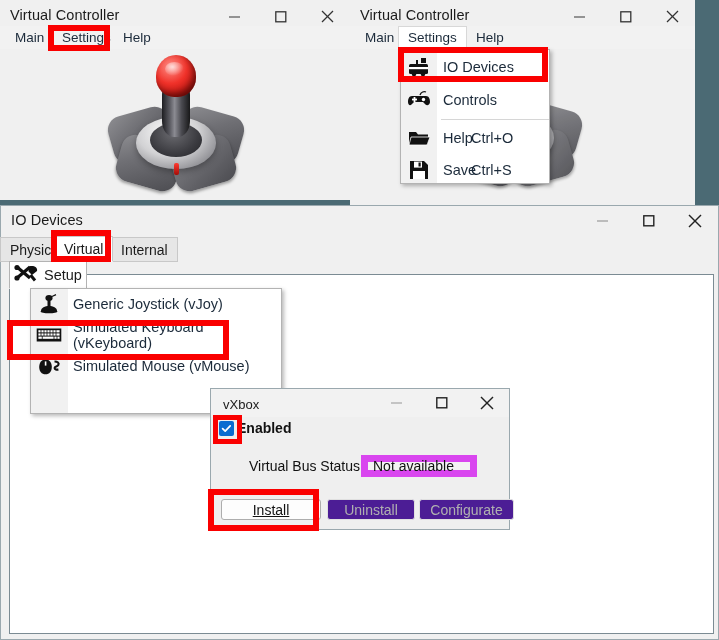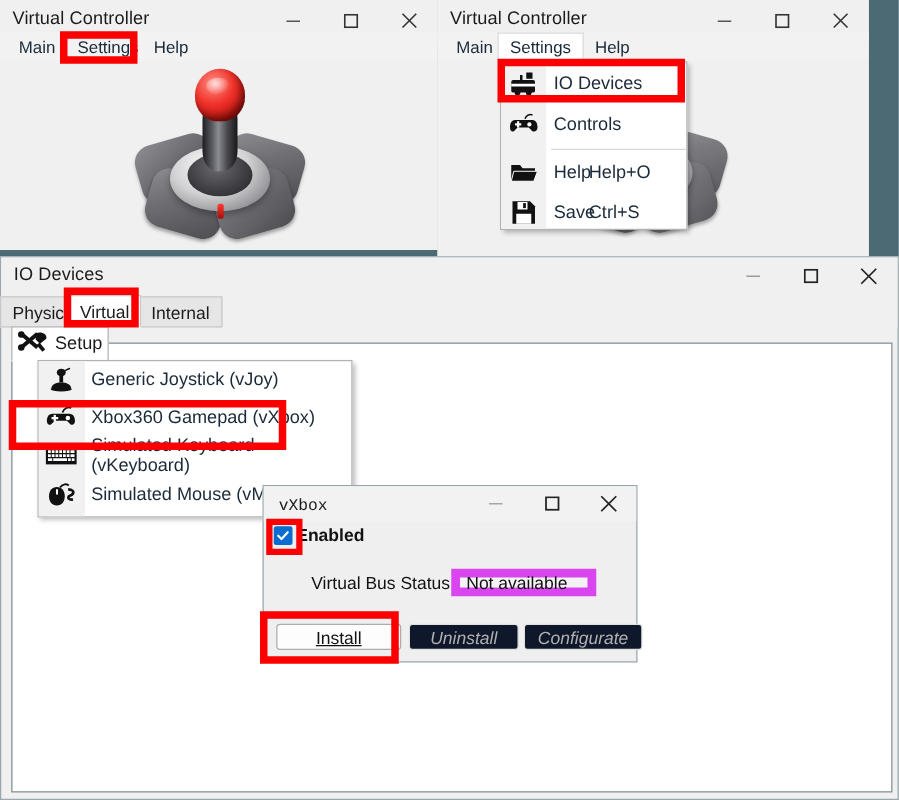--- a/index.html
+++ b/index.html
@@ -69,21 +69,21 @@
 
   
   .dlgtitle{font-size:13px;color:#1b1b1b;position:absolute;left:12px;top:8px;}
   .chk{position:absolute;width:15px;height:15px;border-radius:2px;background:#0a6cd0;
       display:flex;align-items:center;justify-content:center;}
   .lbl{position:absolute;font-size:14px;color:#111;}
   .field{position:absolute;box-sizing:border-box;background:#f3f3f3;border:7px solid #d946ef;
       font-size:14px;color:#111;display:flex;align-items:center;padding-left:5px;}
   .btn{position:absolute;box-sizing:border-box;border:1px solid #adadad;border-radius:3px;
       background:#fdfdfd;font-size:14px;color:#111;display:flex;align-items:center;justify-content:center;}
-  .btn.disabled{color:#b0b0b0;border-color:#e0e0e0;background:#0f172a;font-style:italic;}
+  .btn.disabled{color:#b0b0b0;border-color:#e0e0e0;background:#4c1d95;}
 
   
   .redbox{position:absolute;border:6px solid #fa0000;box-sizing:border-box;z-index:60;pointer-events:none;}
   .redbox.thin{border-width:5px;}
 </style>
 </head>
 <body>
 
 <div class="win" style="left:0;top:0;width:350px;height:200px;">
   <div class="titlebar">
@@ -210,21 +210,21 @@
   <div class="msep"></div>
 
   <div class="mrow" style="height:32px;">
     <div class="mico">
       <svg width="22" height="18" viewBox="0 0 22 18">
         <path d="M1 3 H8 L10 5.5 H20 V15 H1 Z" fill="#111"></path>
         <path d="M3 8 H22 L19 16 H1 Z" fill="#111" stroke="#fff" stroke-width="0.8"></path>
       </svg>
     </div>
     <div class="mlabel">Help</div>
-    <div class="maccel">Help+O</div>
+    <div class="maccel">Ctrl+O</div>
   </div>
 
   <div class="mrow" style="height:32px;">
     <div class="mico">
       <svg width="20" height="20" viewBox="0 0 20 20">
         <path d="M1 1 H15 L19 5 V19 H1 Z" fill="#111"></path>
         <rect x="5" y="1.6" width="8" height="6" fill="#fff"></rect>
         <rect x="9.5" y="2.5" width="2.2" height="4" fill="#111"></rect>
         <rect x="4" y="11" width="12" height="8" fill="#fff"></rect>
       </svg>
@@ -288,32 +288,20 @@
         <ellipse cx="11" cy="4" rx="3.6" ry="3" fill="#111"></ellipse>
         <rect x="9.5" y="5" width="3" height="7" fill="#111"></rect>
         <path d="M3 17 C3 13.5 7 12 11 12 C15 12 19 13.5 19 17 Z" fill="#111"></path>
         <ellipse cx="11" cy="17.4" rx="8.5" ry="1.8" fill="#111"></ellipse>
         <path d="M14 2.5 L18 0.6" stroke="#111" stroke-width="1.3"></path>
       </svg>
     </div>
     <div class="mlabel">Generic Joystick (vJoy)</div>
   </div>
 
-  <div class="mrow" style="height:30px;">
-    <div class="mico">
-      <svg width="26" height="20" viewBox="0 0 26 20">
-        <path d="M6 7 C2.6 7 1.5 10 1.5 12.8 C1.5 15.6 3.6 16.6 5.2 15.1 L7.8 12.6 H17.5 L20.1 15.1 C21.7 16.6 24 15.6 24 12.8 C24 10 22.8 7 19.4 7 Z" fill="#111"></path>
-        <circle cx="18.3" cy="10.4" r="1.8" fill="#fff"></circle>
-        <rect x="5.2" y="9.6" width="5.4" height="1.8" fill="#fff"></rect>
-        <rect x="6.9" y="7.9" width="1.8" height="5.2" fill="#fff"></rect>
-        <path d="M14 6 C15.2 2.4 18.6 1.2 21 2.4" fill="none" stroke="#111" stroke-width="1.5"></path>
-      </svg>
-    </div>
-    <div class="mlabel">Xbox360 Gamepad (vXbox)</div>
-  </div>
 
   <div class="mrow" style="height:31px;">
     <div class="mico">
       <svg width="26" height="16" viewBox="0 0 26 16">
         <rect x="0.7" y="1.5" width="24.6" height="13" fill="#111"></rect>
         <g fill="#fff">
           <rect x="2.4" y="3.2" width="2.2" height="2.2"></rect>
             <rect x="5.4" y="3.2" width="2.2" height="2.2"></rect>
           <rect x="8.4" y="3.2" width="2.2" height="2.2"></rect>
             <rect x="11.4" y="3.2" width="2.2" height="2.2"></rect>
@@ -344,21 +332,21 @@
         <rect x="8.8" y="5.4" width="1.6" height="4.2" fill="#fff"></rect>
         <path d="M12 4 C14 1 17.5 0.8 19 2.4" stroke="#111" stroke-width="1.5" fill="none"></path>
         <path d="M18.5 5.5 C21.6 5.5 23.4 7 22.3 9 C21.4 10.7 18.6 10.2 18.6 12 C18.6 13.4 20.6 13.8 22.4 13.6" stroke="#111" stroke-width="2.1" fill="none"></path>
       </svg>
     </div>
     <div class="mlabel">Simulated Mouse (vMouse)</div>
   </div>
 </div>
 
 <div class="win" style="left:210px;top:388px;width:300px;height:142px;border:1px solid #9aa8ae;z-index:45;background:#efefef;">
-  <div class="titlebar" style="height:28px;background:#f2f2f2;font-family:Liberation Mono, monospace;">
+  <div class="titlebar" style="height:28px;background:#f2f2f2;">
     <div class="dlgtitle">vXbox</div>
     <div class="wbtns" style="height:28px;">
       <div class="wbtn" style="width:45px;height:28px;">
         <svg width="12" height="12">
             <line x1="0" y1="6" x2="11" y2="6" stroke="#a6a6a6" stroke-width="1.2"></line>
           </svg>
       </div>
       <div class="wbtn" style="width:45px;height:28px;">
         <svg width="12" height="12">
             <rect x="0.8" y="0.8" width="10" height="10" fill="none" stroke="#222" stroke-width="1.4"></rect>

